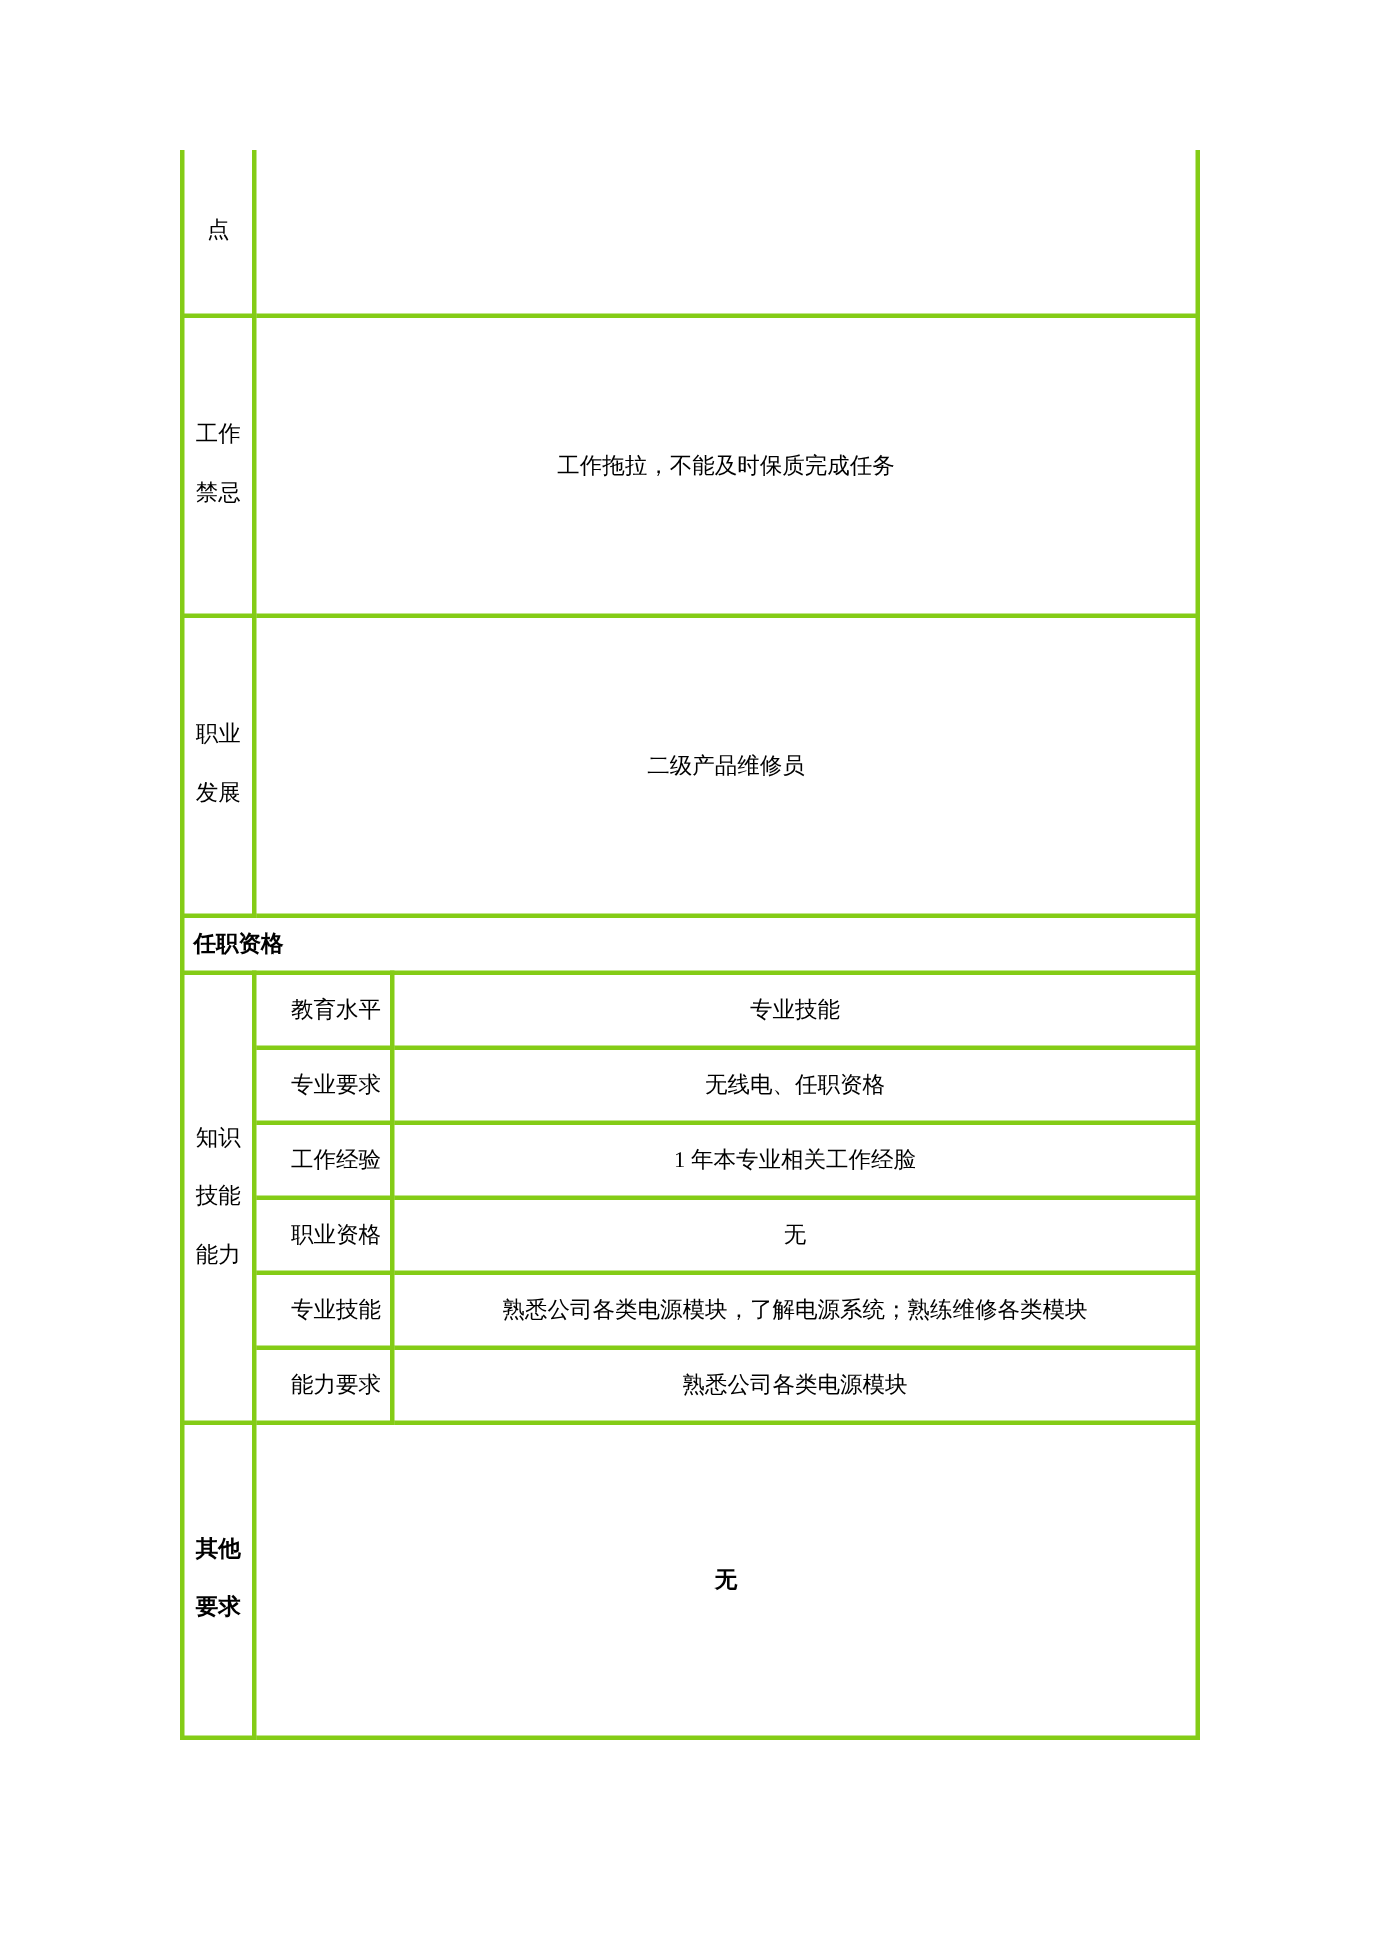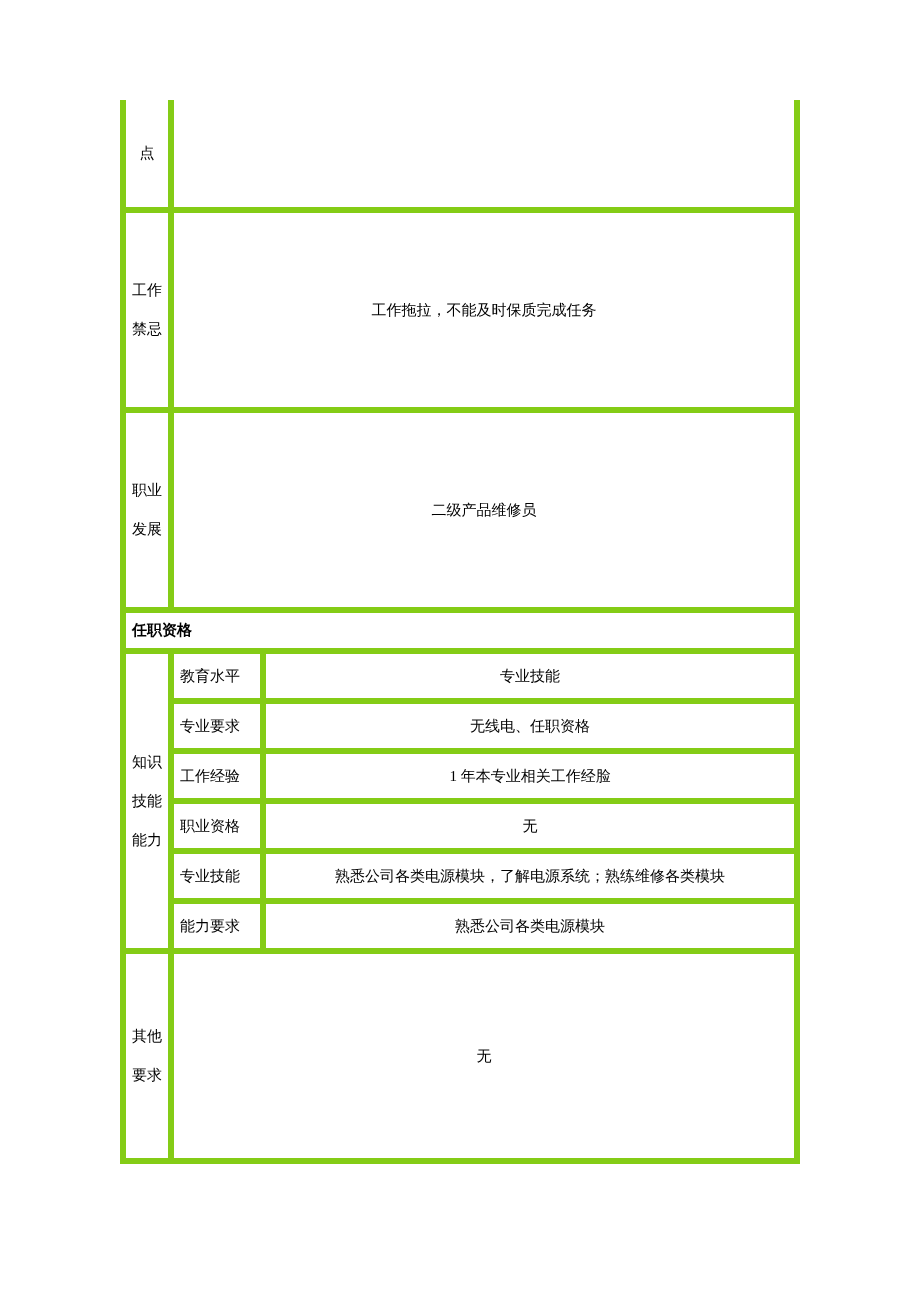--- a/index.html
+++ b/index.html
@@ -12,35 +12,35 @@
       font-family: "SimSun", "宋体", serif;
       width: 920px;
       height: 1301px;
       padding: 100px 120px 150px 120px;
     }
     .table {
       width: 100%;
       border-collapse: collapse;
     }
     .table td {
-      border: 6px solid #84cc16;
+      border: 3px solid #84cc16;
       padding: 8px 6px;
       font-size: 15px;
       color: #000;
       vertical-align: middle;
     }
     .col-label {
       width: 48px;
       text-align: center;
       padding: 20px 4px;
       line-height: 2.6;
     }
     .col-sublabel {
       width: 92px;
-      text-align: left;
+      text-align: right;
       padding: 12px 6px;
     }
     .col-content {
       text-align: center;
       padding-left: 6px;
     }
     .section-header {
       font-size: 18px;
       font-weight: bold;
       padding: 16px 0;
@@ -50,20 +50,21 @@
     }
     .mid-row {
       height: 200px;
     }
     .mid-row2 {
       height: 200px;
       font-family: Liberation Serif, serif;
     }
     .other-row {
       height: 210px;
+      font-weight: bold;
     }
     .qual-row td {
       height: 50px;
     }
     .no-top-border {
       border-top: none !important;
     }
   </style>
 </head>
 <body>

